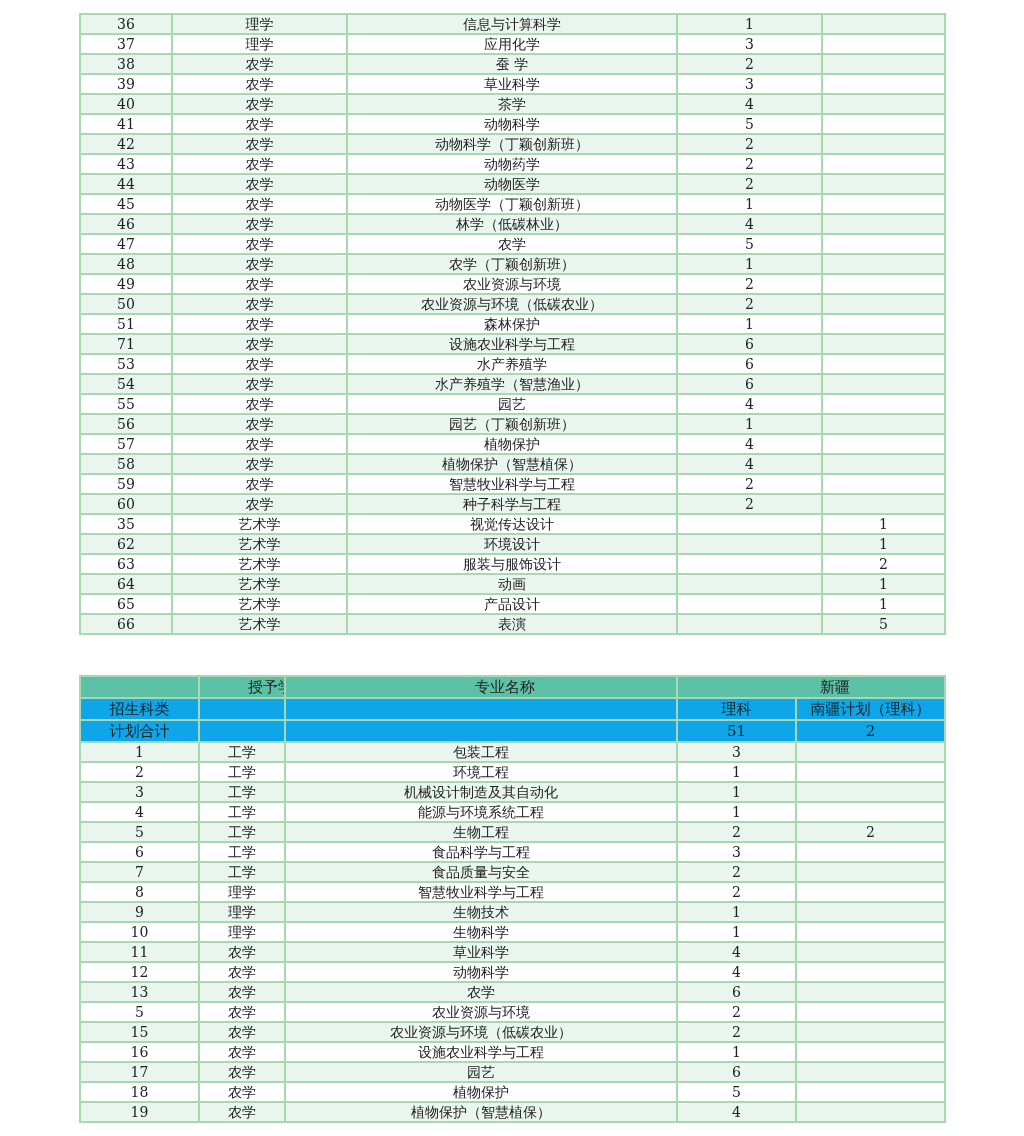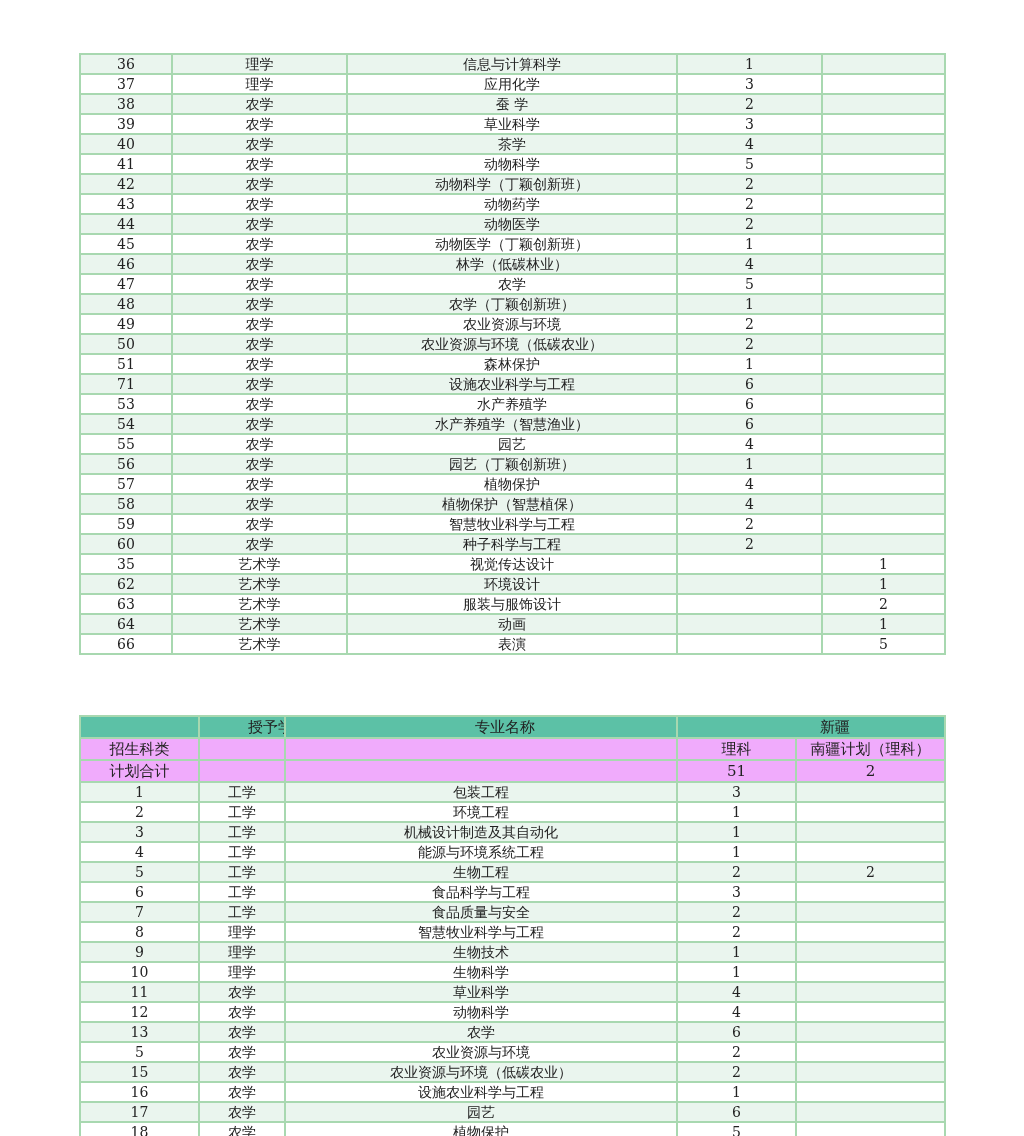--- a/index.html
+++ b/index.html
@@ -1,28 +1,28 @@
 <!DOCTYPE html>
 <html><head>
 <meta charset="utf-8">
 <style>
   html, body { margin: 0; padding: 0; background: #ffffff; }
   body { width: 1024px; height: 1136px; position: relative; overflow: hidden;
          font-family: "DejaVu Serif", "Liberation Serif", serif; color: #222; }
-  table { border-collapse: collapse; position: absolute; table-layout: fixed; margin-top: 40px; }
+  table { border-collapse: collapse; position: absolute; table-layout: fixed; }
   td { border: 2px solid #a8d8b0; text-align: center; padding: 0; font-size: 14px;
        white-space: nowrap; overflow: hidden; }
   #t1 { left: 79px; top: 13px; width: 865px; }
   #t1 td { height: 18px; line-height: 18px; }
   #t1 tr:nth-child(odd) td { background: #eaf5ee; }
   #t1 tr:nth-child(even) td { background: #ffffff; }
   #t2 { left: 79px; top: 675px; width: 865px; }
   #t2 td { height: 18px; line-height: 18px; }
   #t2 tr.hdr td { background: #5cc1a6; color: #222; font-family: "DejaVu Sans", sans-serif; font-size: 15px; height: 20px; line-height: 20px; padding-left: 48px; }
-  #t2 tr.sub td { background: #f0abfc; font-size: 15px; height: 20px; line-height: 20px; }
+  #t2 tr.sub td { background: #0ea5e9; font-size: 15px; height: 20px; line-height: 20px; }
   #t2 tr.sub td.lbl { font-family: "DejaVu Sans", sans-serif; }
   #t2 tr.body:nth-child(odd) td { background: #ffffff; }
   #t2 tr.body:nth-child(even) td { background: #eaf5ee; }
 </style>
 </head>
 <body>
 
 <table id="t1">
   <colgroup>
     <col style="width:92px">
@@ -225,20 +225,27 @@
         <td>63</td>
         <td>艺术学</td>
         <td>服装与服饰设计</td>
         <td></td>
         <td>2</td>
       </tr>
       <tr>
         <td>64</td>
         <td>艺术学</td>
         <td>动画</td>
+        <td></td>
+        <td>1</td>
+      </tr>
+      <tr>
+        <td>65</td>
+        <td>艺术学</td>
+        <td>产品设计</td>
         <td></td>
         <td>1</td>
       </tr>
       <tr>
         <td>66</td>
         <td>艺术学</td>
         <td>表演</td>
         <td></td>
         <td>5</td>
       </tr>

